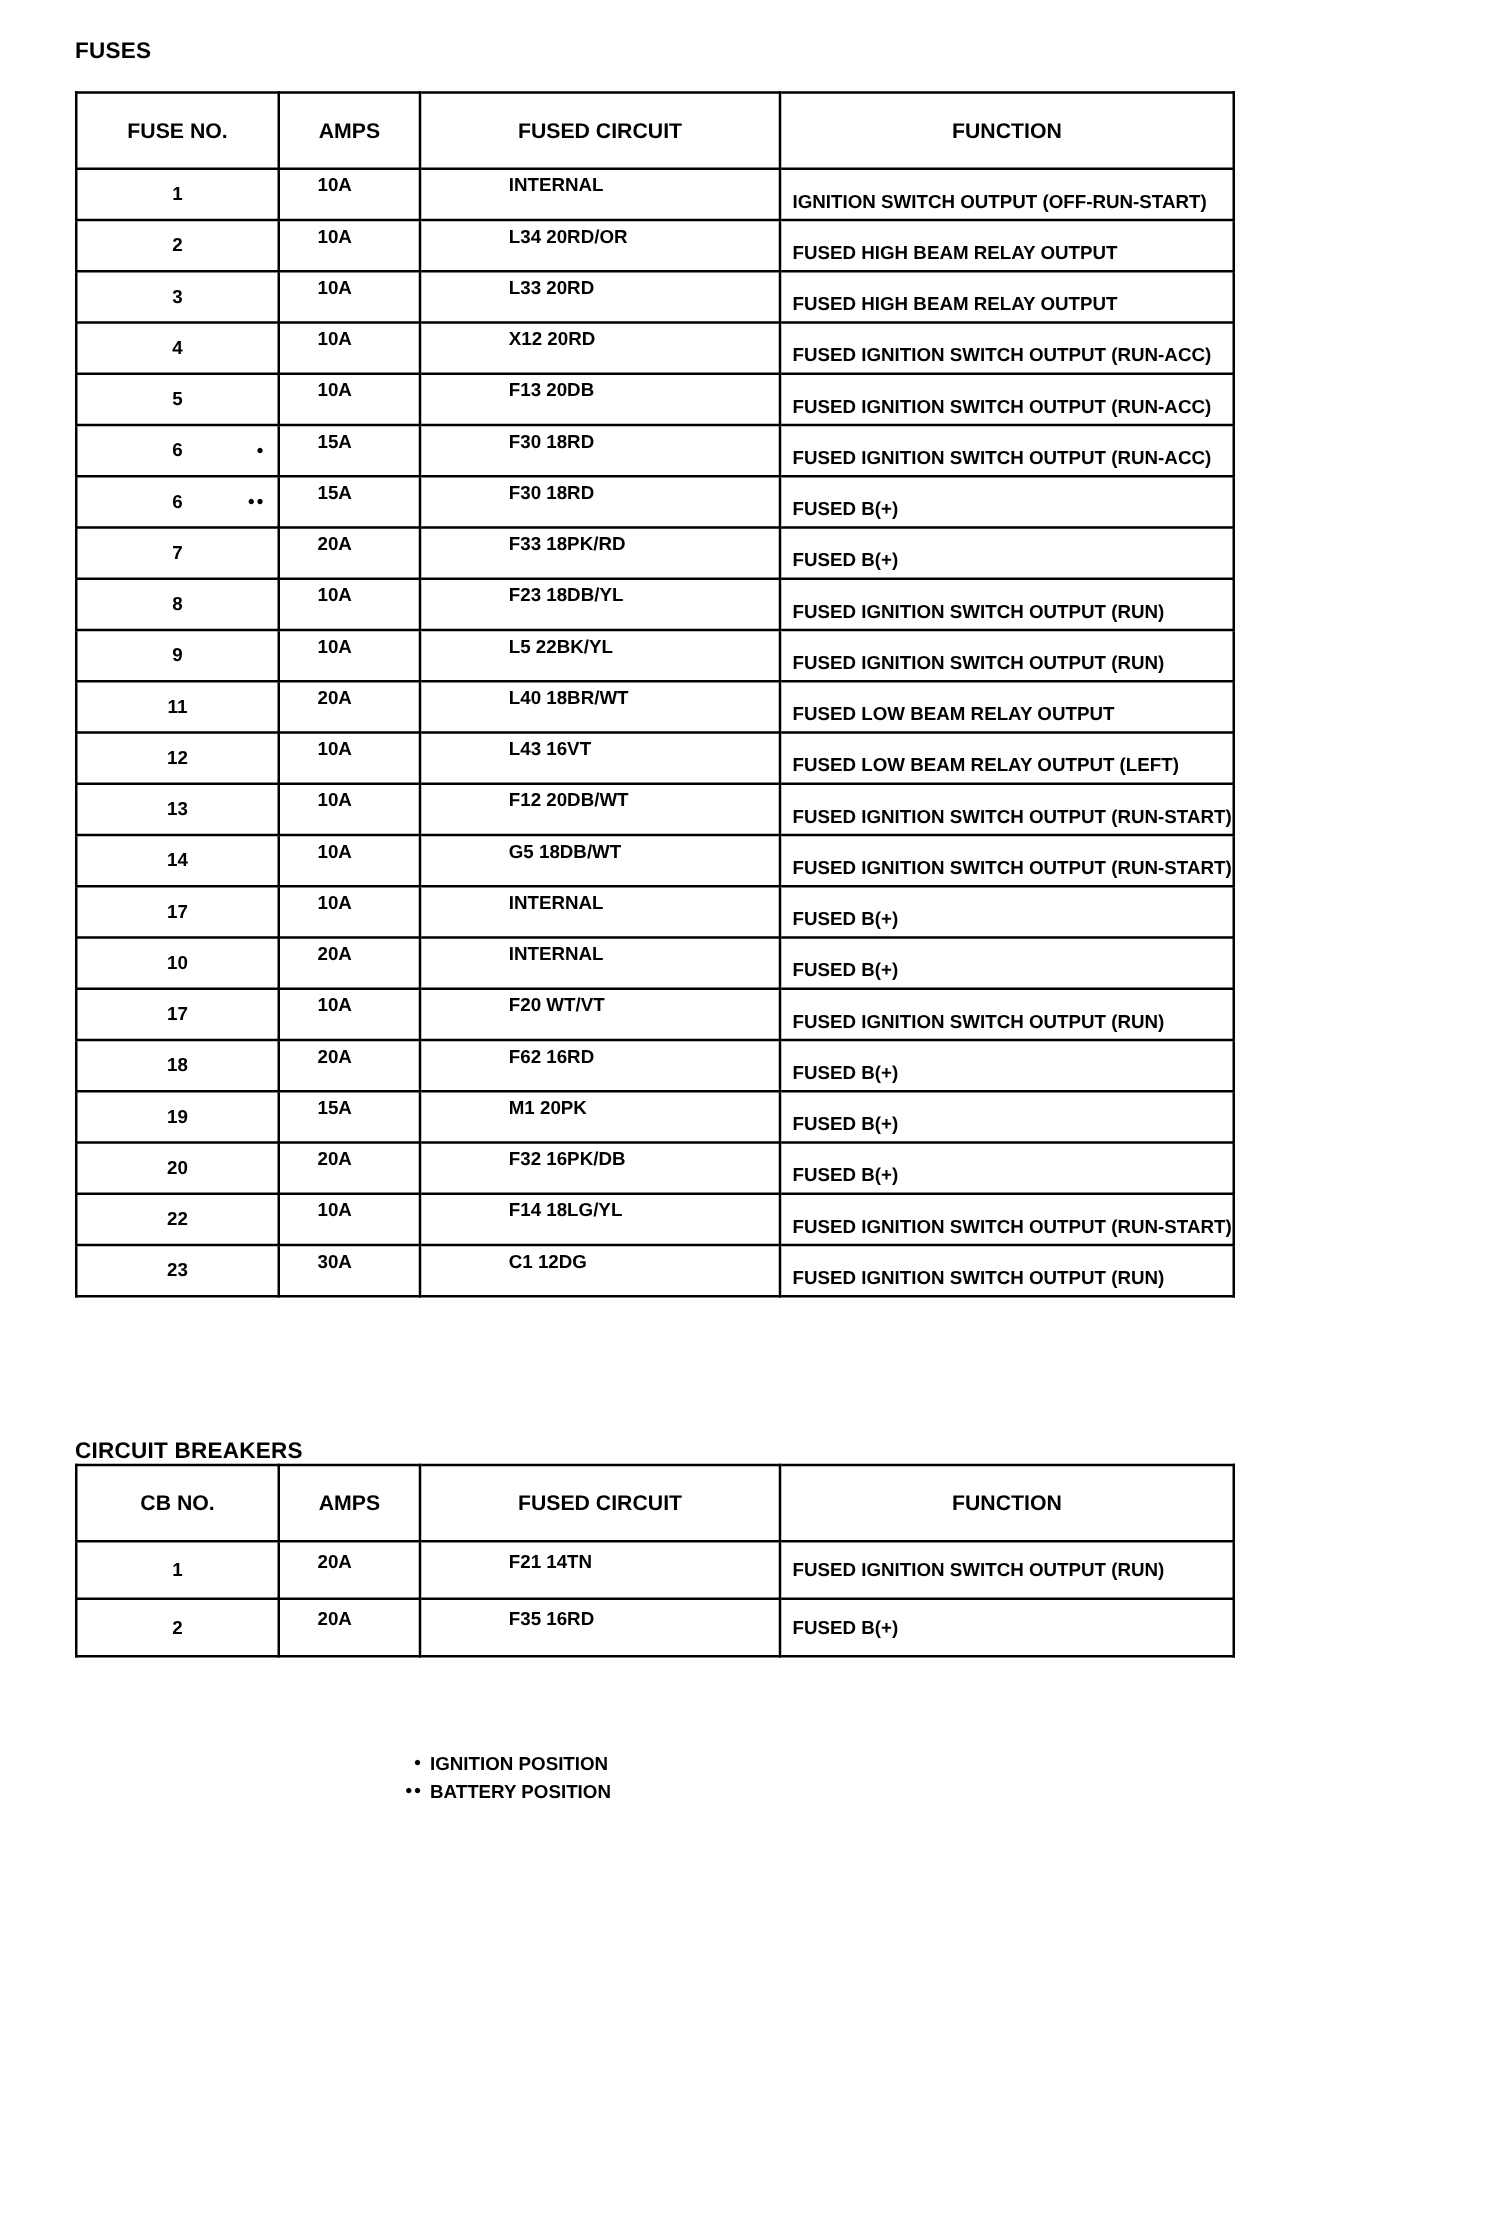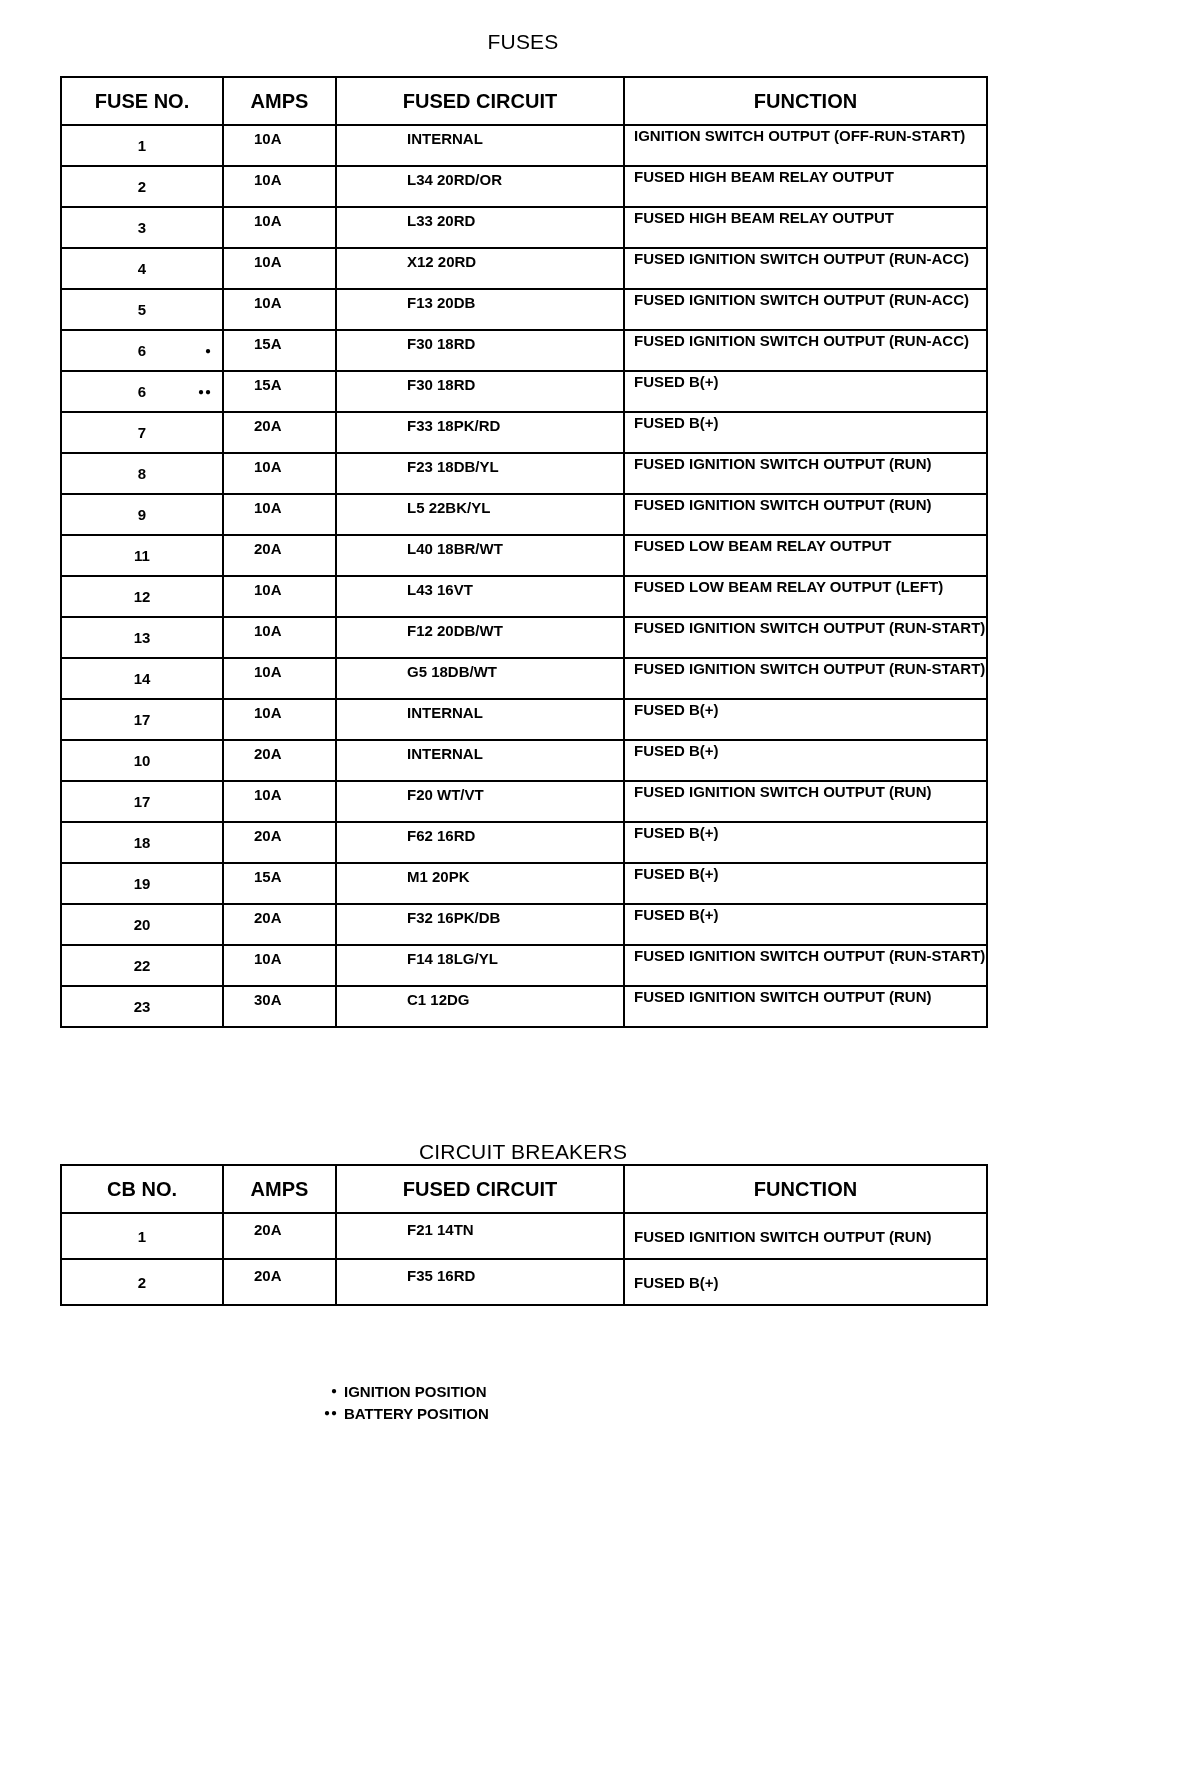--- a/index.html
+++ b/index.html
@@ -15,39 +15,39 @@
     color: #000;
     -webkit-font-smoothing: antialiased;
   }
   .page {
     position: absolute;
     left: 60px;
     top: 0;
     width: 926px;
   }
   .section-title {
-    text-align: center;
-    font-size: 21px;
-    font-weight: normal;
+    text-align: left;
+    font-size: 18px;
+    font-weight: bold;
     letter-spacing: 0.2px;
   }
   .title-fuses { margin-top: 30px; margin-bottom: 22px; }
   .title-breakers { margin-top: 112px; }
 
   table {
     border-collapse: collapse;
     width: 926px;
     table-layout: fixed;
   }
   th, td { border: 2px solid #000; }
   th {
-    font-size: 20px;
+    font-size: 17px;
     text-align: center;
     vertical-align: middle;
-    height: 48px;
+    height: 61px;
     font-weight: bold;
   }
   col.col-no       { width: 162px; }
   col.col-amps     { width: 113px; }
   col.col-circuit  { width: 288px; }
   col.col-function { width: 363px; }
 
   td { font-size: 15px; font-weight: bold; }
   .fuse-table td { height: 41px; }
   .cb-table td   { height: 46px; }
@@ -66,21 +66,21 @@
   td.cell-circuit {
     text-align: left;
     padding-left: 70px;
     vertical-align: top;
     padding-top: 4px;
   }
   td.cell-function {
     text-align: left;
     padding-left: 9px;
     vertical-align: bottom;
-    padding-bottom: 21px;
+    padding-bottom: 5px;
   }
   .cb-table td.cell-function {
     vertical-align: middle;
     padding-bottom: 0;
   }
   .cb-table td.cell-amps,
   .cb-table td.cell-circuit {
     padding-top: 7px;
   }
 

